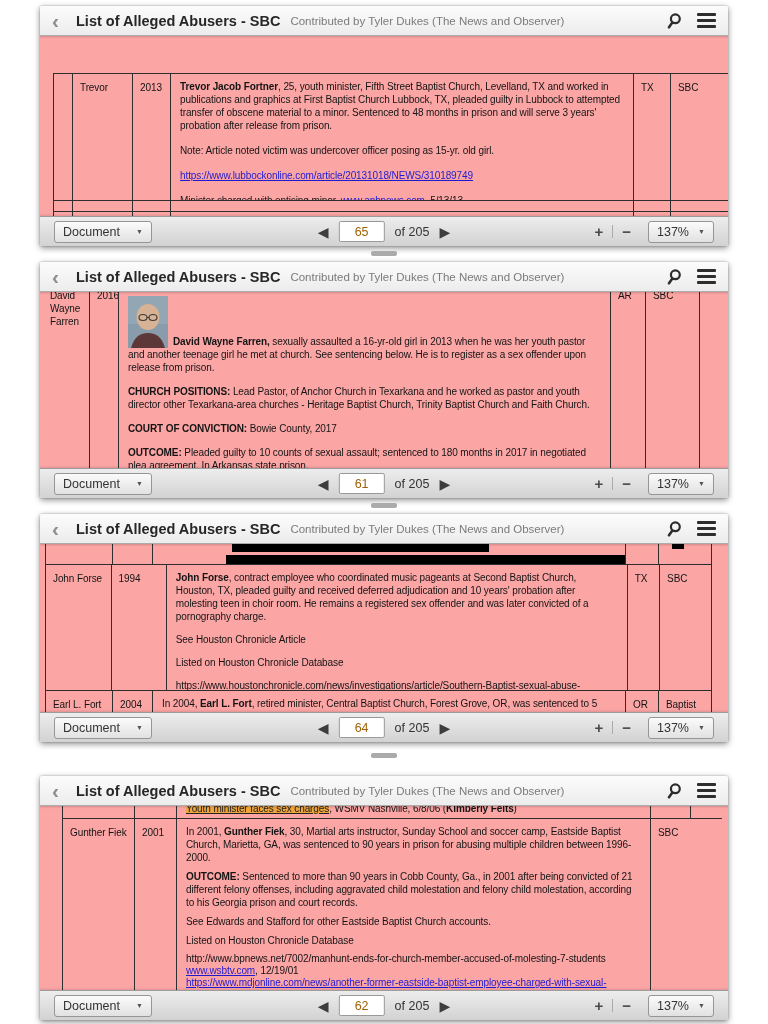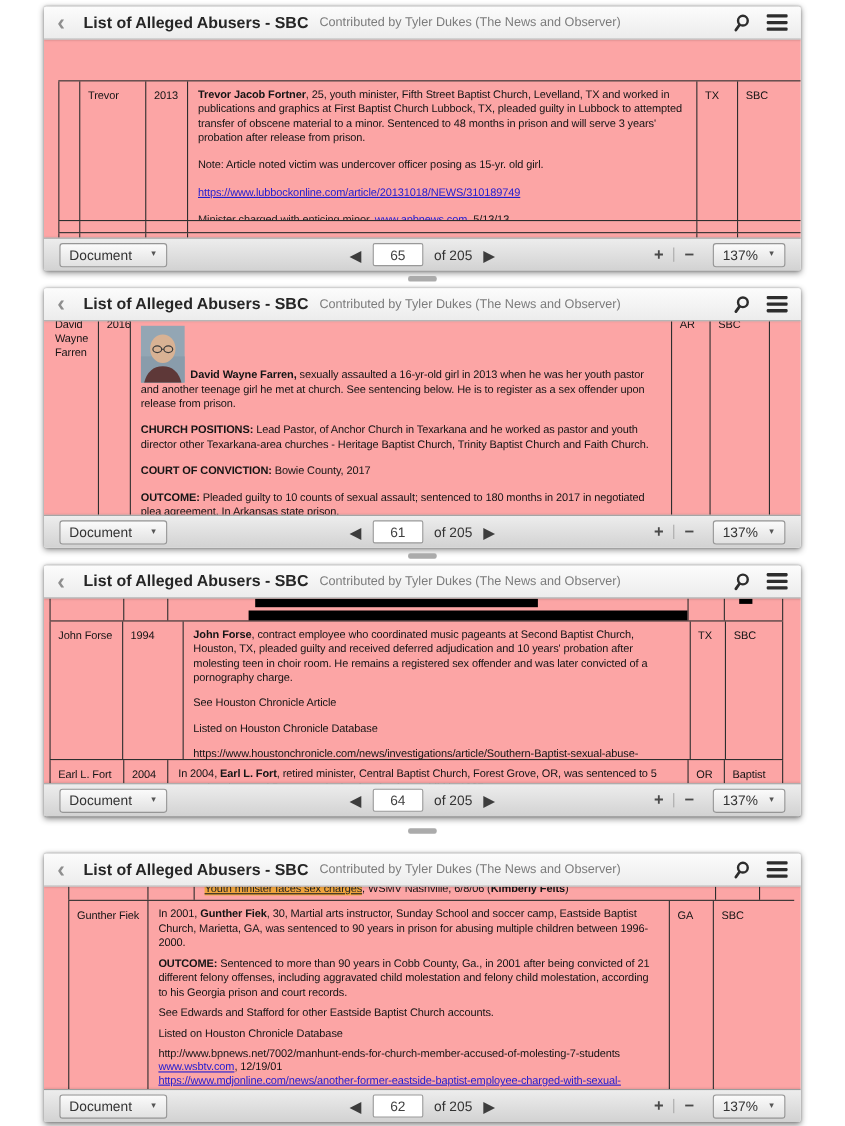--- a/index.html
+++ b/index.html
@@ -29,21 +29,21 @@
          background:linear-gradient(#ededed,#d2d2d2); border-top:1px solid #9c9c9c;
          box-shadow:0 -1px 2px rgba(0,0,0,0.12); position:relative; z-index:3; font-size:12.5px; color:#333; }
   .select-btn { height:22px; background:linear-gradient(#fbfbfb,#e1e1e1); border:1px solid #969696; border-radius:3px;
                 display:flex; align-items:center; justify-content:space-between; padding:0 8px; cursor:pointer; }
   .doc-btn { width:98px; }
   .zoom-btn { width:66px; margin-left:8px; }
   .caret { font-size:7px; color:#555; }
   .pager { position:absolute; left:50%; transform:translateX(-50%); display:flex; align-items:center; gap:10px; }
   .nav-arrow { font-size:14px; color:#3d3d3d; cursor:pointer; line-height:1; }
   .page-input { width:46px; height:21px; border:1px solid #999; border-radius:2px; background:#fff;
-                text-align:center; font-size:12.5px; color:#404040; font-family:inherit; }
+                text-align:center; font-size:12.5px; color:#a16207; font-family:inherit; }
   .of-label { color:#333; }
   .zoom-group { margin-left:auto; display:flex; align-items:center; }
   .zbtn { padding:0 9px; font-size:15px; font-weight:bold; color:#4a4a4a; cursor:pointer; line-height:28px; }
   .zdiv { width:1px; height:13px; background:#aaa; }
 
   
   .content { flex:1; position:relative; overflow:hidden; background:#fca5a5;
              font-size:10px; letter-spacing:-0.1px; line-height:13px; color:#141414; }
   .tbl { position:absolute; display:flex; flex-direction:column; }
   .trow { display:flex; border-top:1px solid #2e2e2e; }
@@ -316,32 +316,32 @@
         <div class="cell" style="width:72px;"></div>
         <div class="cell" style="width:42px;"></div>
         <div class="cell desc" style="width:474px; padding-top:0;">
           <div style="margin-top:-4px; white-space:nowrap;"><a class="hl">Youth minister faces sex charges</a><span>, WSMV Nashville, 6/8/06 (</span><b>Kimberly Felts</b><span>)</span></div>
         </div>
         <div class="cell" style="width:40px;"></div>
         <div class="cell" style="flex:1;"></div>
       </div>
       <div class="trow" style="height:175px;">
         <div class="cell" style="width:72px;">Gunther Fiek</div>
+        <div class="cell" style="width:42px;">2001</div>
         <div class="cell desc" style="width:474px;">
           <p class="dp m6"><span>In 2001, </span><b>Gunther Fiek</b><span>, 30, Martial arts instructor, Sunday School and soccer camp, Eastside Baptist Church, Marietta, GA, was sentenced to 90 years in prison for abusing multiple children between 1996-2000.</span></p>
           <p class="dp m6"><b>OUTCOME:</b><span> Sentenced to more than 90 years in Cobb County, Ga., in 2001 after being convicted of 21 different felony offenses, including aggravated child molestation and felony child molestation, according to his Georgia prison and court records.</span></p>
           <p class="dp m6">See Edwards and Stafford for other Eastside Baptist Church accounts.</p>
           <p class="dp m6">Listed on Houston Chronicle Database</p>
           <div class="urls">
             <div>http://www.bpnews.net/7002/manhunt-ends-for-church-member-accused-of-molesting-7-students</div>
             <div><a class="link">www.wsbtv.com</a><span>, 12/19/01</span></div>
             <div><a class="link">https://www.mdjonline.com/news/another-former-eastside-baptist-employee-charged-with-sexual-battery/article_e123d5c6-35b9-11e6-a6d7-1bfb22bc7dbe.htm</a></div>
           </div>
         </div>
-        <div class="cell" style="width:40px;">GA</div>
         <div class="cell" style="flex:1;">SBC</div>
       </div>
     </div>
   </div>
   <div class="ftr">
     <div class="select-btn doc-btn">
       <span>Document</span>
       <span class="caret">▼</span>
     </div>
     <div class="pager">

